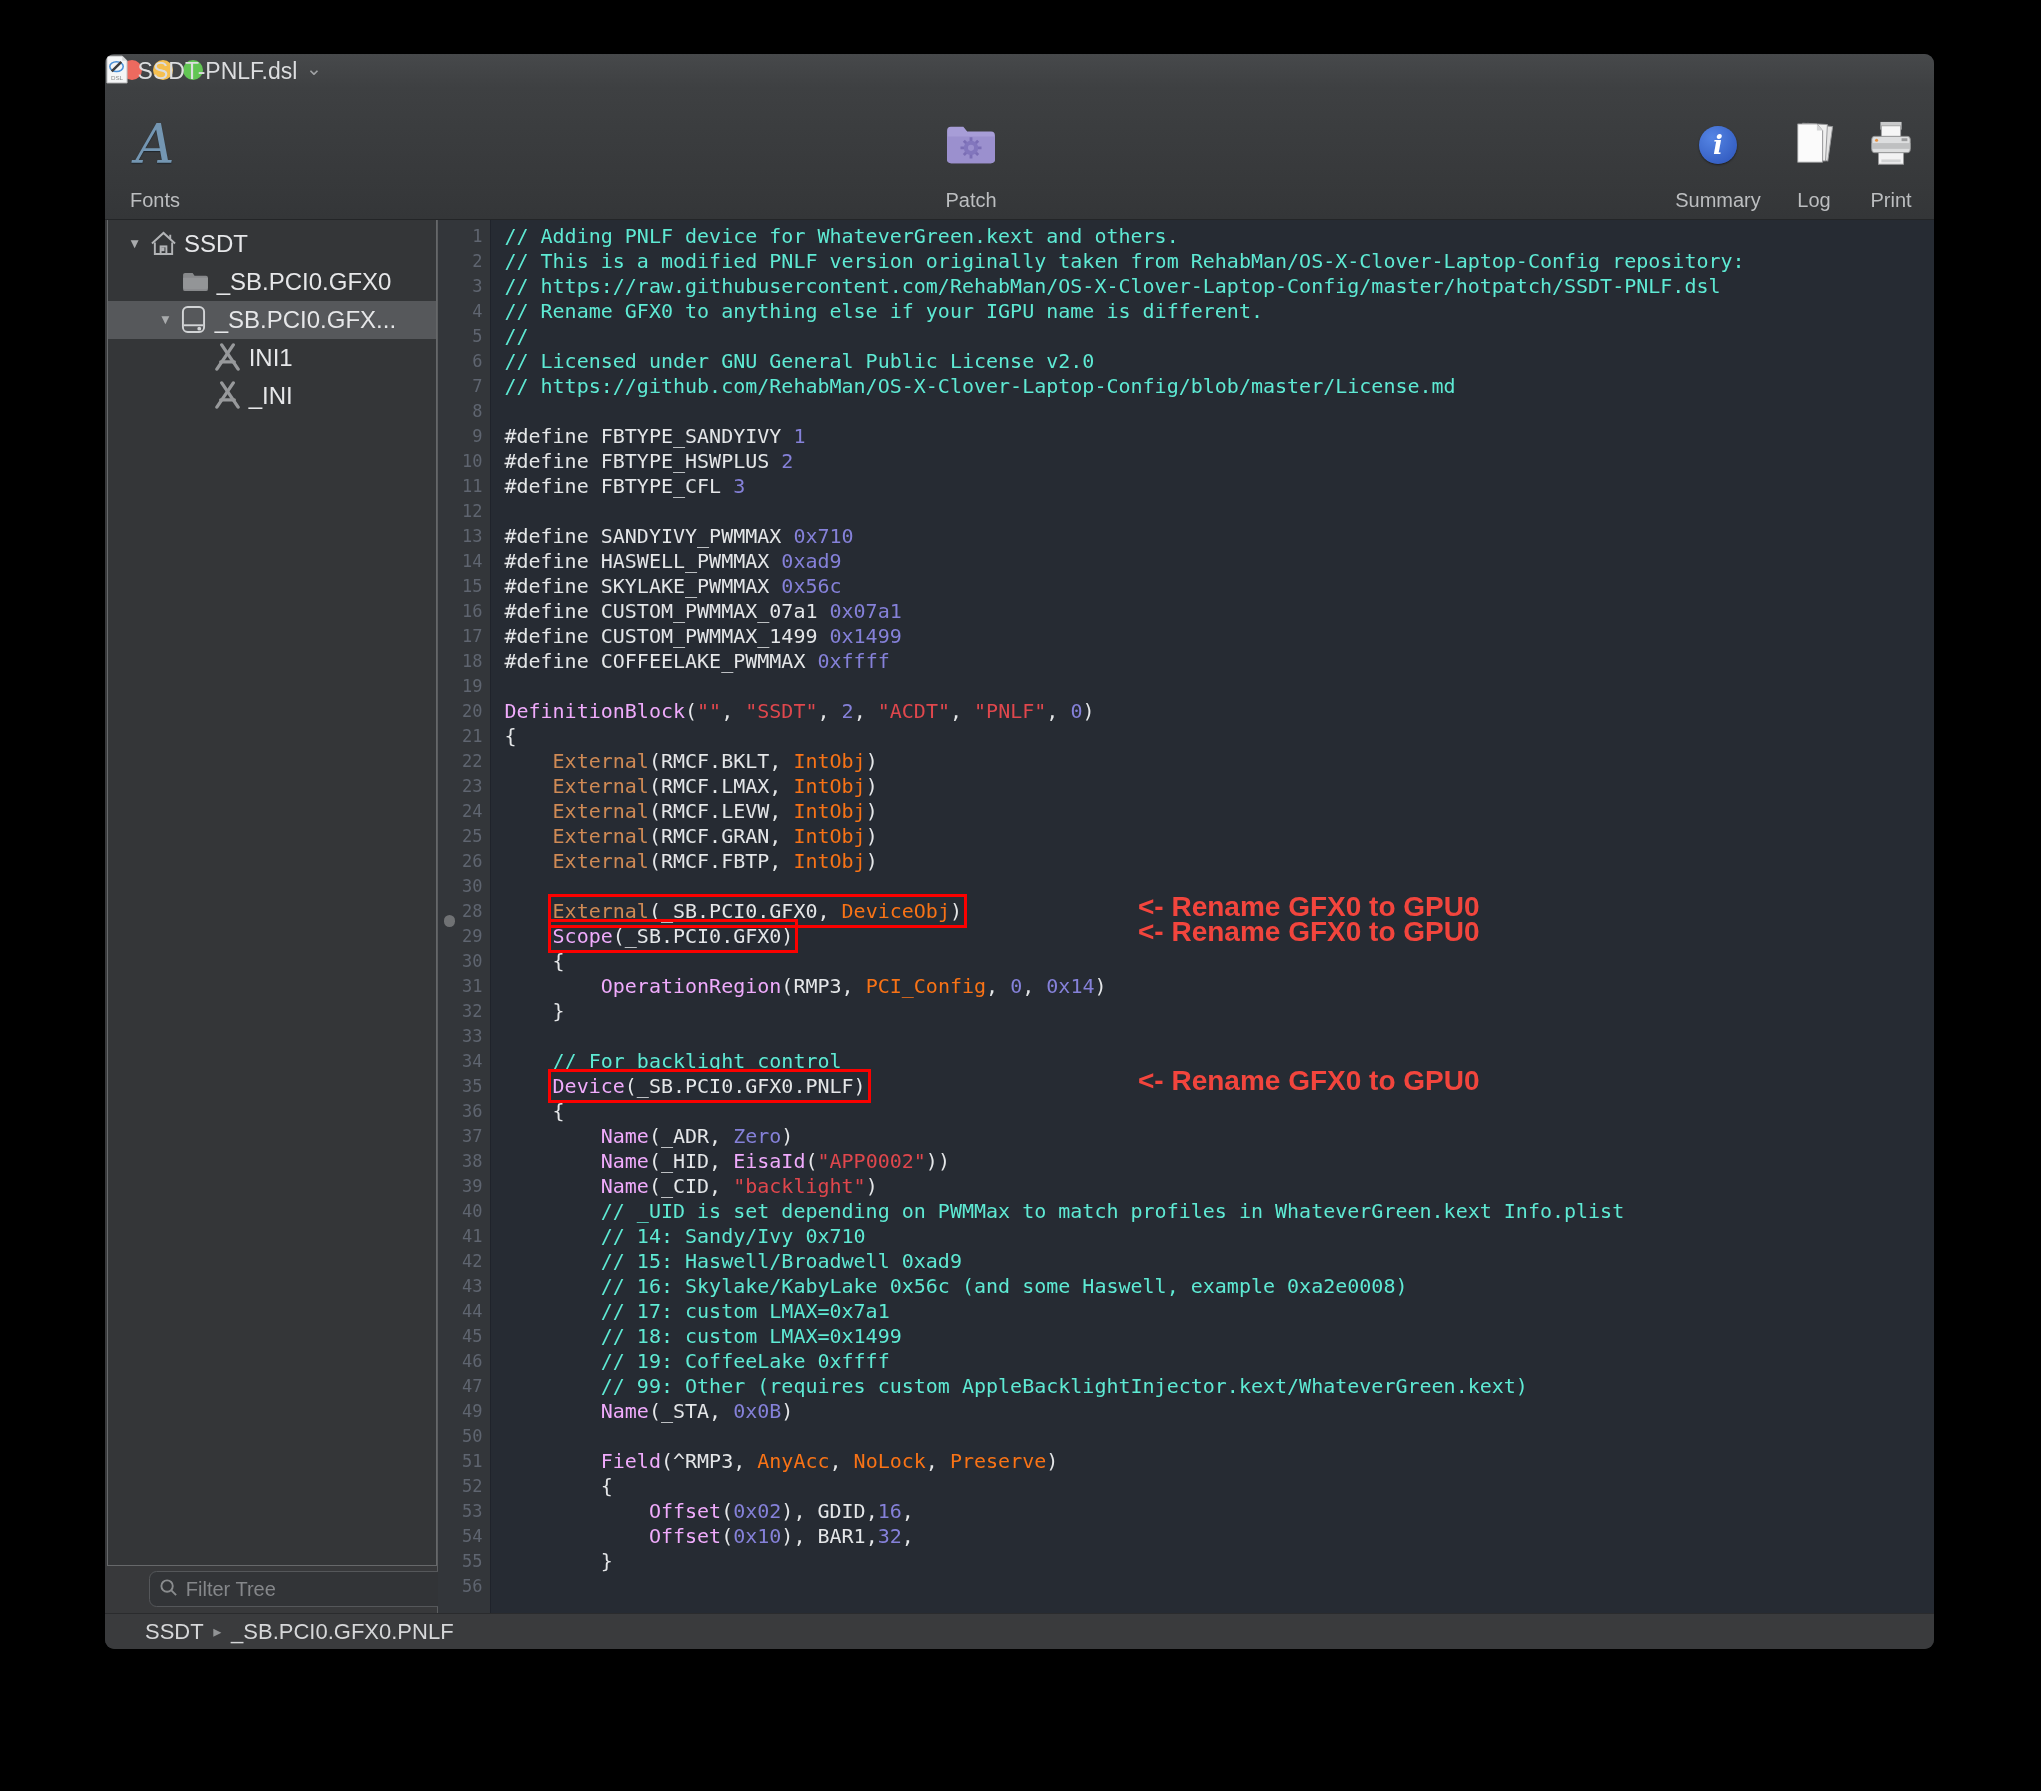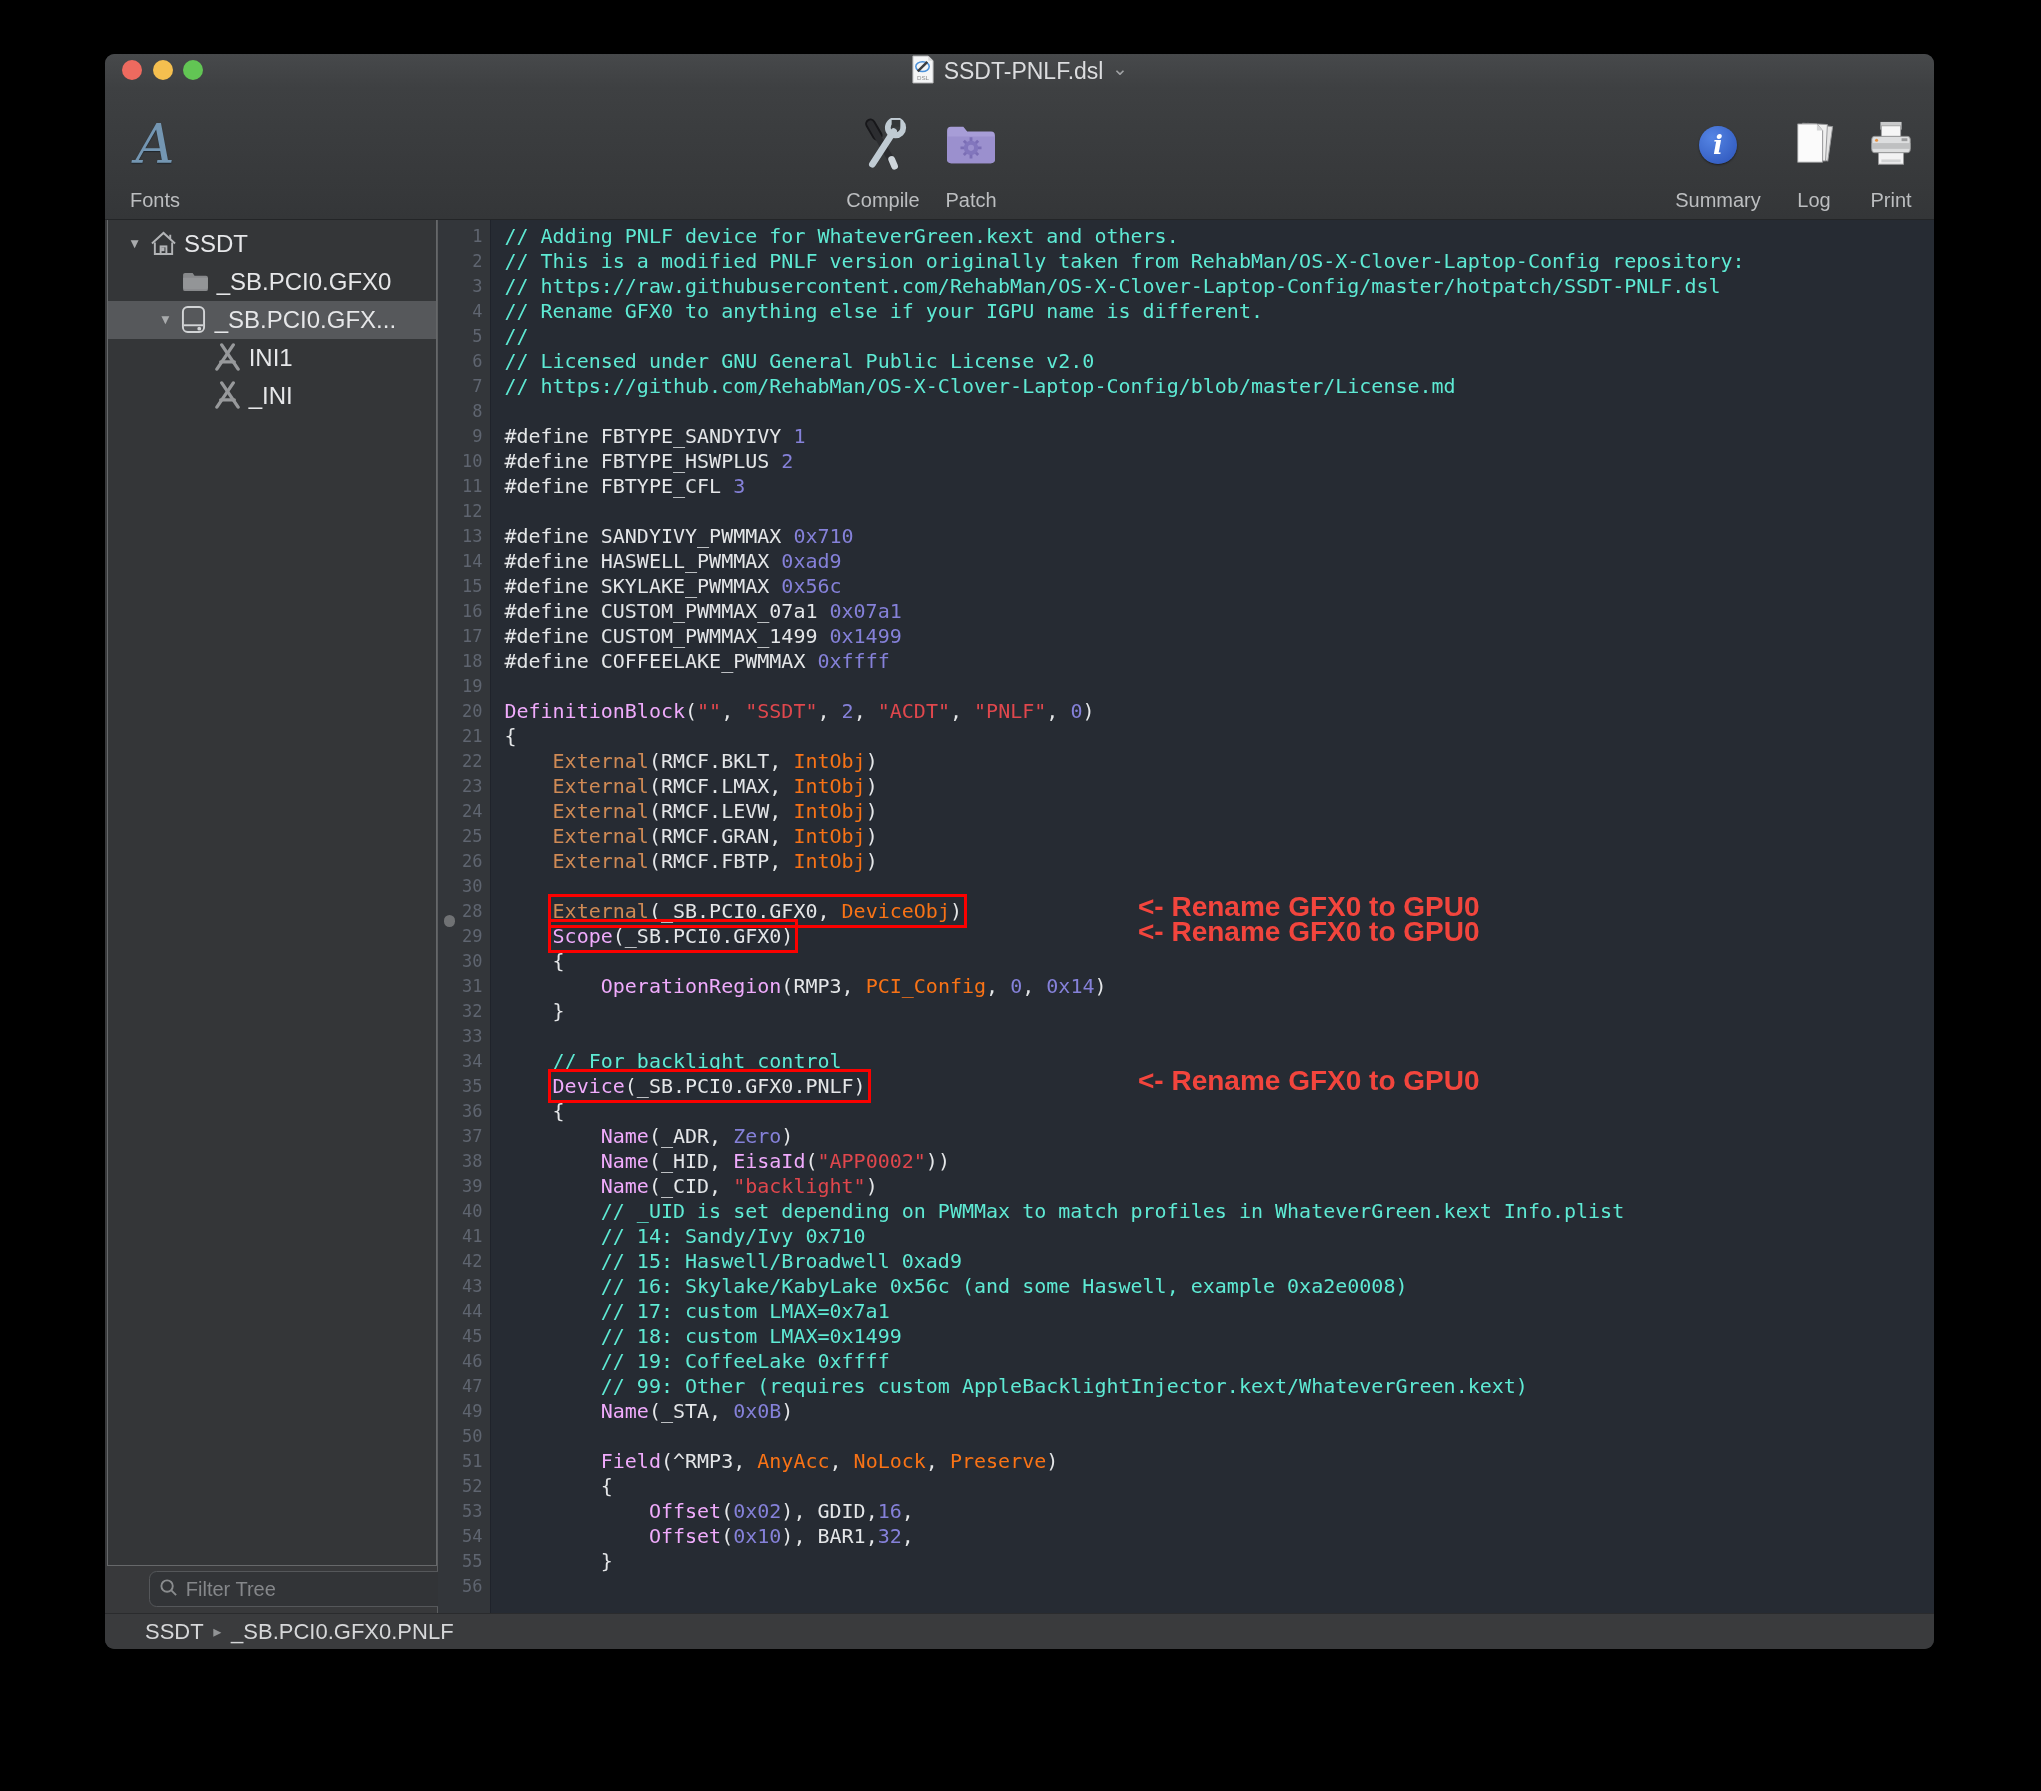--- a/index.html
+++ b/index.html
@@ -12,21 +12,21 @@
 
   
   .titlebar { position:absolute; left:0; top:0; right:0; height:34px;
               background:linear-gradient(#47494b,#3e4042); }
   .lights { position:absolute; left:17px; top:5.7px; display:flex; gap:10.5px; }
   .light { width:20px; height:20px; border-radius:50%; }
   .light.red    { background:#ed6a5f; }
   .light.yellow { background:#f5bf4f; }
   .light.green  { background:#62c554; }
   .title-group { position:absolute; left:0; right:0; top:0; height:34px;
-                 display:flex; align-items:center; justify-content:center; gap:8.6px; }
+                 display:flex; align-items:center; justify-content:flex-start; gap:8.6px; }
   .title-text { color:#dcdddf; font-size:23px; }
   .title-chevron { color:#a0a2a4; font-size:19px; margin-top:-5.7px; }
 
   
   .toolbar { position:absolute; left:0; top:34px; right:0; height:132px;
              background:linear-gradient(#3e4042,#343638);
              border-bottom:1px solid #232527; }
   .tbtn { position:absolute; top:5.7px; width:134px; height:120px;
           display:flex; flex-direction:column; align-items:center; justify-content:flex-end; }
   .ticon { height:88px; display:flex; align-items:center; justify-content:center; }
@@ -114,33 +114,20 @@
     </div>
   </div>
 
   <div class="toolbar">
     <div class="tbtn" style="left:-17px;">
       <div class="ticon">
           <span class="fonts-a">A</span>
         </div>
       <div class="tlabel">Fonts</div>
     </div>
-    <div class="tbtn" style="left:711px;">
-      <div class="ticon">
-        <svg width="52" height="54" viewBox="0 0 54 56">
-          <line x1="14" y1="6" x2="21" y2="18" stroke="#17171a" stroke-width="11" stroke-linecap="round"></line>
-          <line x1="14" y1="6" x2="38" y2="48" stroke="#2c2d30" stroke-width="7" stroke-linecap="round"></line>
-          <line x1="36" y1="43" x2="39" y2="50" stroke="#cfd6db" stroke-width="7" stroke-linecap="round"></line>
-          <circle cx="40" cy="10" r="8" fill="none" stroke="#c0cbd3" stroke-width="6"></circle>
-          <rect x="36" y="2" width="9" height="7" fill="#343638"></rect>
-          <line x1="38" y1="14" x2="16" y2="48" stroke="#c0cbd3" stroke-width="7" stroke-linecap="round"></line>
-        </svg>
-      </div>
-      <div class="tlabel">Compile</div>
-    </div>
     <div class="tbtn" style="left:799px;">
       <div class="ticon">
         <svg width="54" height="44" viewBox="0 0 56 46">
           <path d="M3 8 q0-4 4-4 h13 l4 5 h25 q4 0 4 4 v25 q0 4 -4 4 h-42 q-4 0 -4 -4 z" fill="#a79dd7"></path>
           <path d="M3 14 h50 v24 q0 4 -4 4 h-42 q-4 0 -4 -4 z" fill="#9b90ce"></path>
           <g stroke="#7b6eb5" stroke-width="3">
             <line x1="28" y1="15" x2="28" y2="37"></line>
               <line x1="17" y1="26" x2="39" y2="26"></line>
             <line x1="20.5" y1="18.5" x2="35.5" y2="33.5"></line>
               <line x1="35.5" y1="18.5" x2="20.5" y2="33.5"></line>

